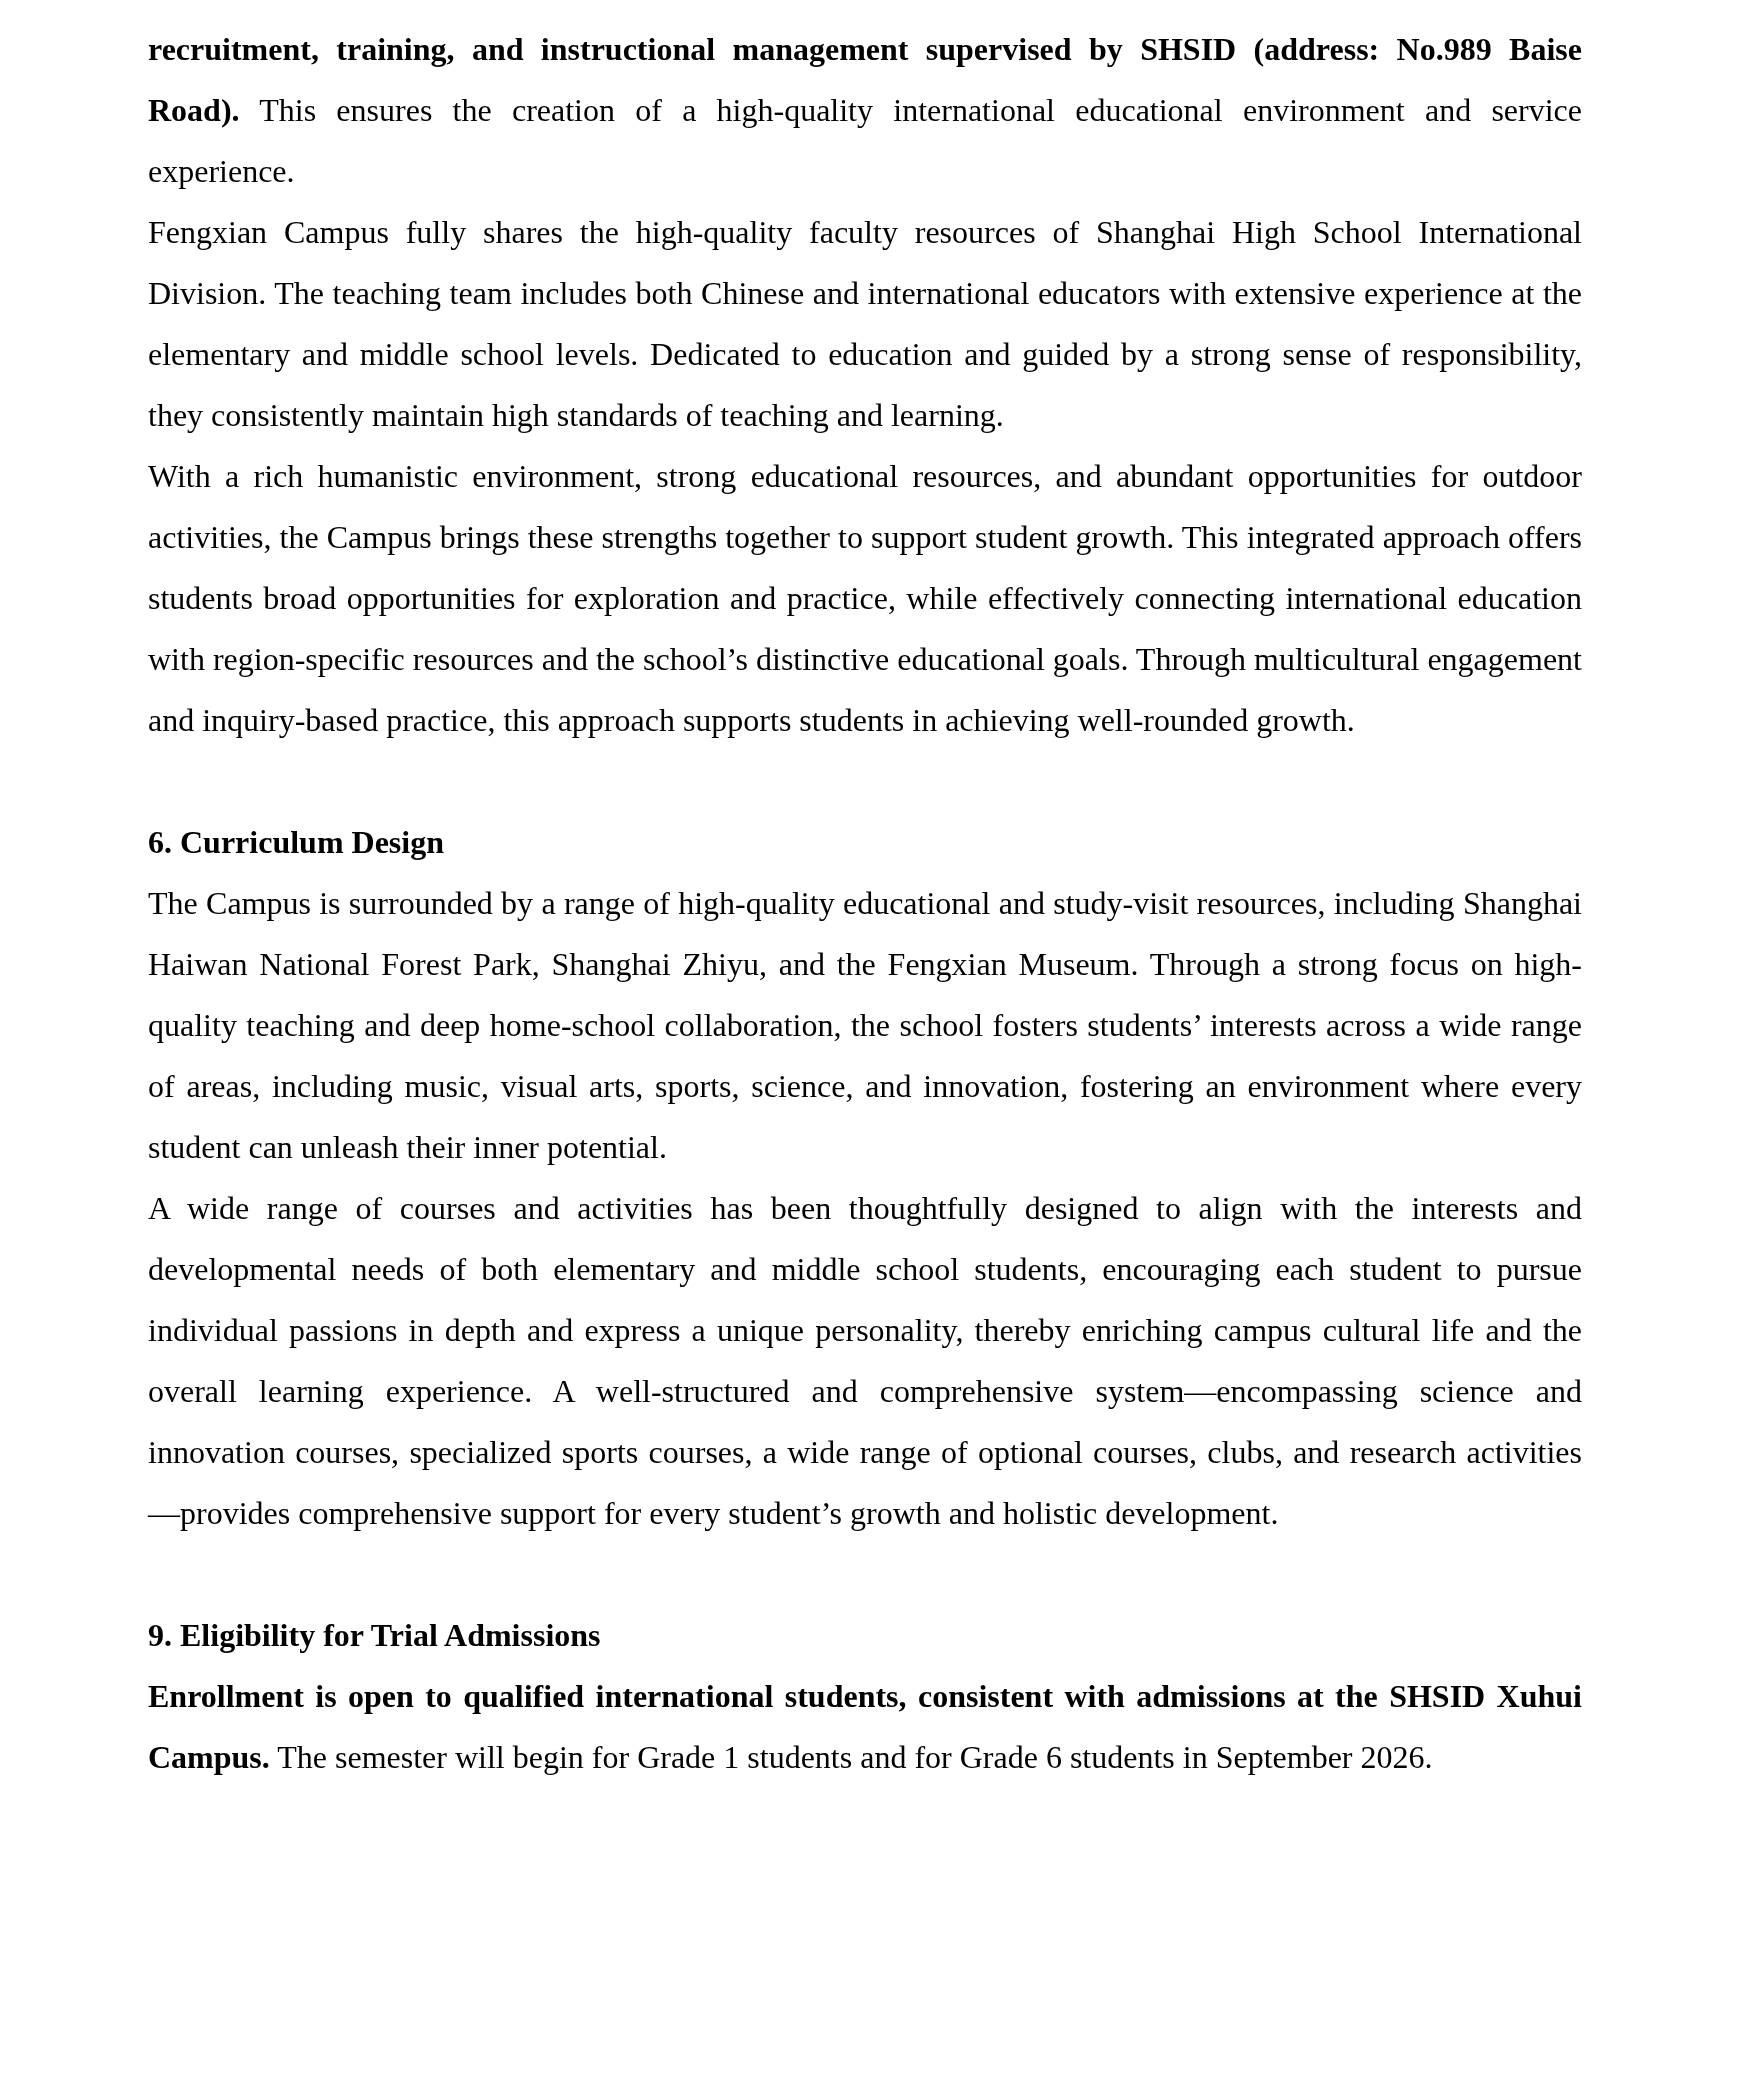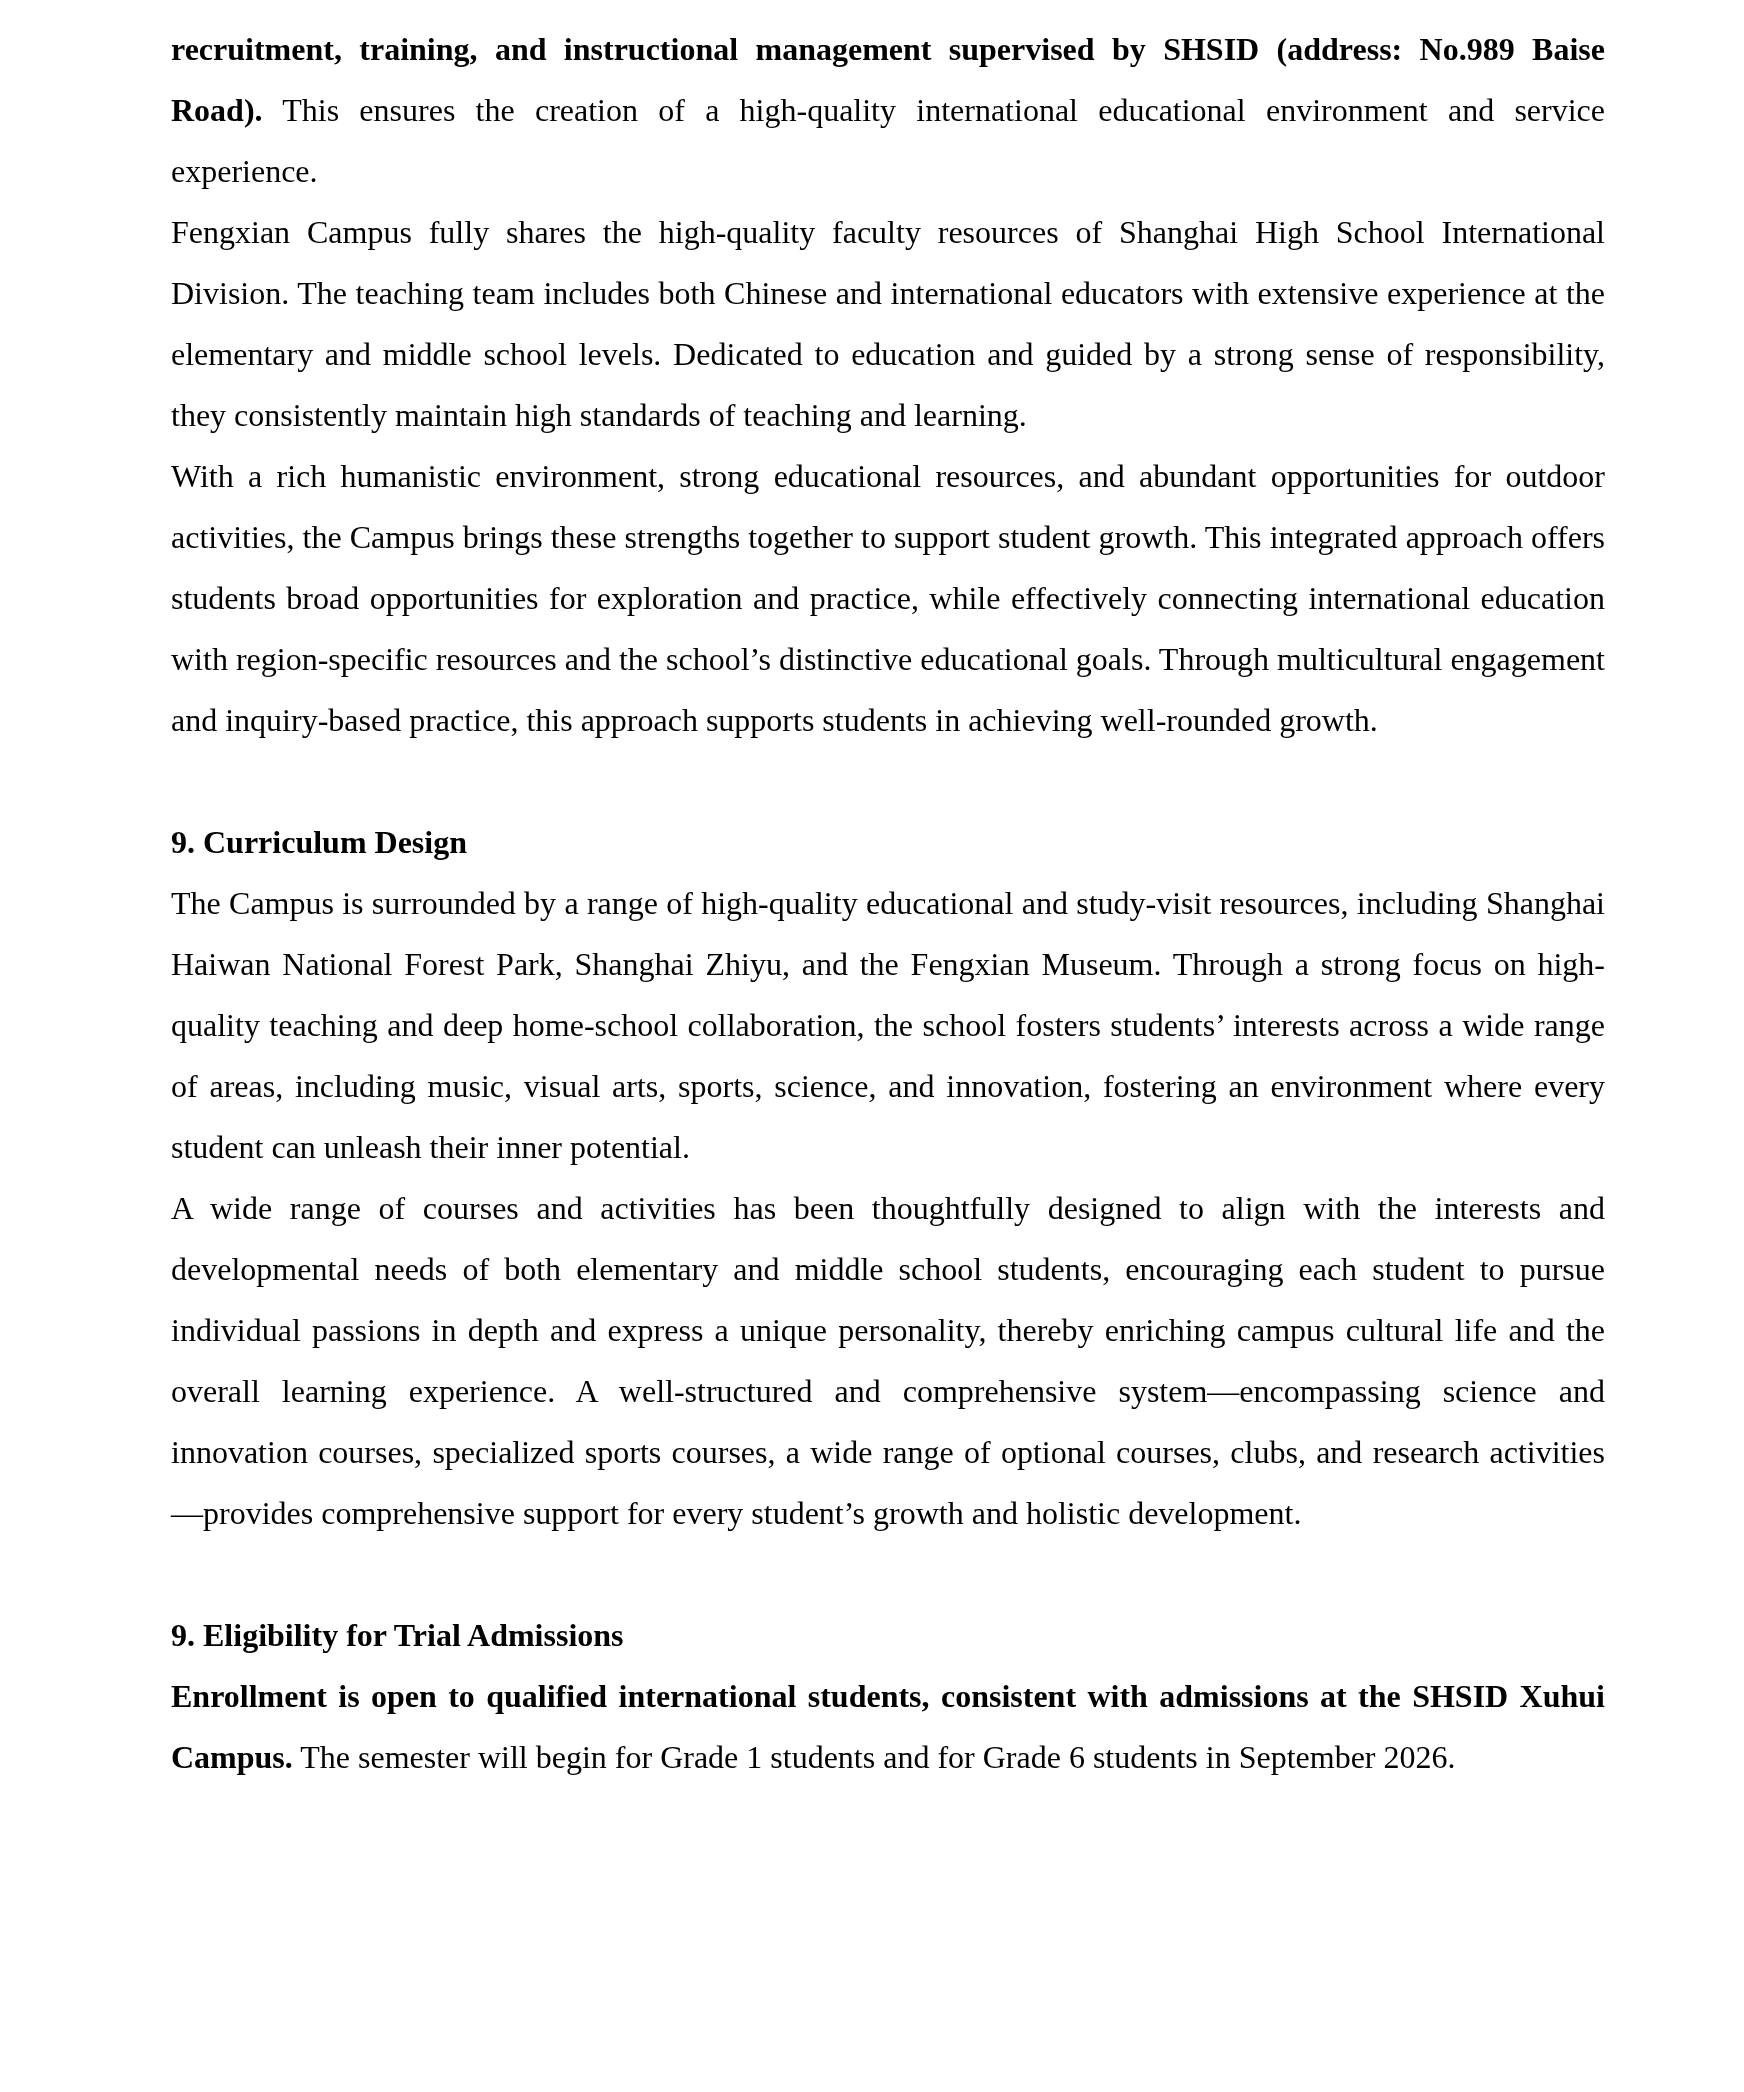--- a/index.html
+++ b/index.html
@@ -8,21 +8,21 @@
       background: #ffffff;
     }
     body {
       width: 1744px;
       height: 2093px;
       overflow: hidden;
       position: relative;
     }
     .page {
       position: absolute;
-      left: 171px;
+      left: 148px;
       top: 19px;
       width: 1434px;
       font-family: "Liberation Serif", serif;
       font-size: 32px;
       line-height: 61px;
       color: #000000;
     }
     .para {
       margin: 0;
       text-align: justify;
@@ -45,21 +45,21 @@
 <div class="page">
 
   <p class="para"><span class="bold">recruitment, training, and instructional management supervised by SHSID (address: No.989 Baise Road).</span><span> This ensures the creation of a high-quality international educational environment and service experience.</span></p>
 
   <p class="para">Fengxian Campus fully shares the high-quality faculty resources of Shanghai High School International Division. The teaching team includes both Chinese and international educators with extensive experience at the elementary and middle school levels. Dedicated to education and guided by a strong sense of responsibility, they consistently maintain high standards of teaching and learning.</p>
 
   <p class="para">With a rich humanistic environment, strong educational resources, and abundant opportunities for outdoor activities, the Campus brings these strengths together to support student growth. This integrated approach offers students broad opportunities for exploration and practice, while effectively connecting international education with region-specific resources and the school’s distinctive educational goals. Through multicultural engagement and inquiry-based practice, this approach supports students in achieving well-rounded growth.</p>
 
   <div class="gap"></div>
 
-  <h2 class="heading">9. Curriculum Design</h2>
+  <h2 class="heading">6. Curriculum Design</h2>
 
   <p class="para">The Campus is surrounded by a range of high-quality educational and study-visit resources, including Shanghai Haiwan National Forest Park, Shanghai Zhiyu, and the Fengxian Museum. Through a strong focus on high-quality teaching and deep home-school collaboration, the school fosters students’ interests across a wide range of areas, including music, visual arts, sports, science, and innovation, fostering an environment where every student can unleash their inner potential.</p>
 
   <p class="para">A wide range of courses and activities has been thoughtfully designed to align with the interests and developmental needs of both elementary and middle school students, encouraging each student to pursue individual passions in depth and express a unique personality, thereby enriching campus cultural life and the overall learning experience. A well-structured and comprehensive system—encompassing science and innovation courses, specialized sports courses, a wide range of optional courses, clubs, and research activities—provides comprehensive support for every student’s growth and holistic development.</p>
 
   <div class="gap"></div>
 
   <h2 class="heading">9. Eligibility for Trial Admissions</h2>
 
   <p class="para"><span class="bold">Enrollment is open to qualified international students, consistent with admissions at the SHSID Xuhui Campus.</span><span> The semester will begin for Grade 1 students and for Grade 6 students in September 2026.</span></p>

